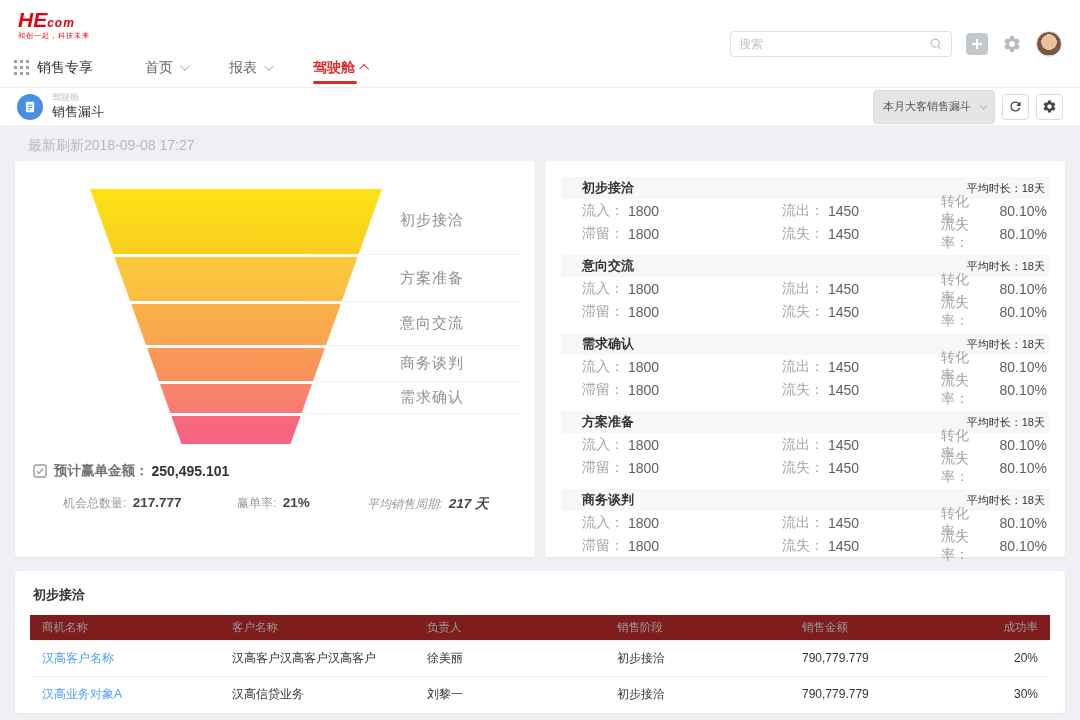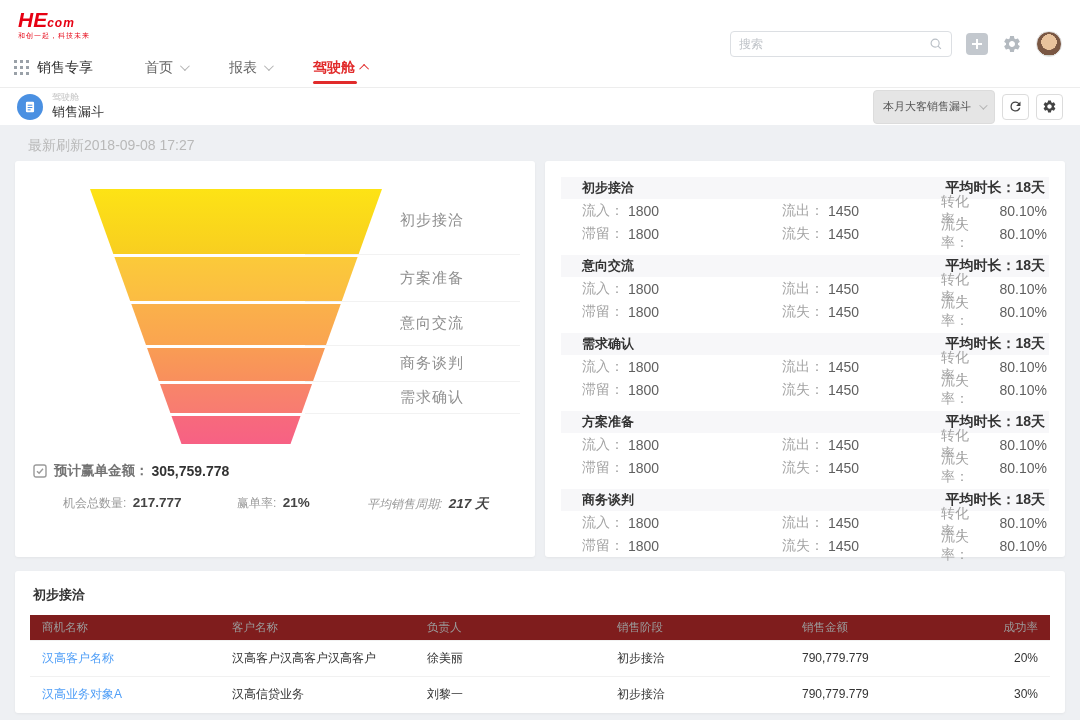--- a/index.html
+++ b/index.html
@@ -71,21 +71,21 @@
   .expected-line { position:absolute; left:18px; top:301px; display:flex; align-items:center; gap:7px; }
   .expected-line .lbl { font-size:13.5px; font-weight:bold; color:#737373; }
   .expected-line .val { font-size:14px; font-weight:bold; color:#333; }
   .metric { position:absolute; top:334px; font-size:12px; color:#9a9a9a; }
   .metric b { color:#444; font-size:13.5px; font-weight:bold; margin-left:3px; }
   
   .stage-section { margin-bottom:10px; }
   .stage-header { height:22px; background:#f7f7f9; display:flex; align-items:center;
     justify-content:space-between; padding:0 2px 0 21px; }
   .stage-title { font-size:13px; font-weight:bold; color:#333; }
-  .stage-duration { font-size:14px; font-weight:bold; color:#333; padding-right:2px; }
+  .stage-duration { font-size:11px; font-weight:normal; color:#333; padding-right:2px; }
   .stage-grid { display:grid; grid-template-columns:200px 180px 1fr; }
   .stage-cell { height:23px; display:flex; align-items:center; font-size:14px; padding-left:21px; }
   .stage-cell.right { justify-content:flex-end; padding-left:0; padding-right:2px; }
   .stage-cell .sl { color:#a3a3a3; }
   .stage-cell .sv { color:#5f5f5f; margin-left:4px; }
   
   .table-card { margin-top:14px; padding:15px 15px 0; height:142px; overflow:hidden; }
   .table-title { font-size:13px; font-weight:bold; color:#333; padding-left:3px; }
   table { width:100%; border-collapse:collapse; margin-top:11px; table-layout:fixed; }
   th { height:25px; background:#7f1d1d; font-weight:normal; font-size:11.5px; color:#9b9b9b;
@@ -241,21 +241,21 @@
           <div class="funnel-label-row" style="height: 32px;">
             <span>需求确认</span>
           </div>
         </div>
       <div class="expected-line">
         <svg width="14" height="14" viewBox="0 0 14 14" style="cursor:pointer">
           <rect x="1" y="1" width="12" height="12" rx="2" fill="none" stroke="#9a9a9a" stroke-width="1.4"></rect>
           <path d="M4 7.2l2.1 2.1 3.9-4.6" fill="none" stroke="#9a9a9a" stroke-width="1.4"></path>
         </svg>
         <span class="lbl">预计赢单金额：</span>
-        <span class="val" style="margin-left:-4px">305,759.778</span>
+        <span class="val" style="margin-left:-4px">250,495.101</span>
       </div>
       <div id="funnel-metrics">
           <div class="metric" style="left: 48px;"><span>机会总数量: </span><b>217.777</b></div>
           <div class="metric" style="left: 222px;"><span>赢单率: </span><b>21%</b></div>
           <div class="metric" style="left: 352px; font-style: italic;"><span>平均销售周期: </span><b>217 天</b></div>
         </div>
     </section>
 
     <section class="card details-card" id="details-card">
         <section class="stage-section">

